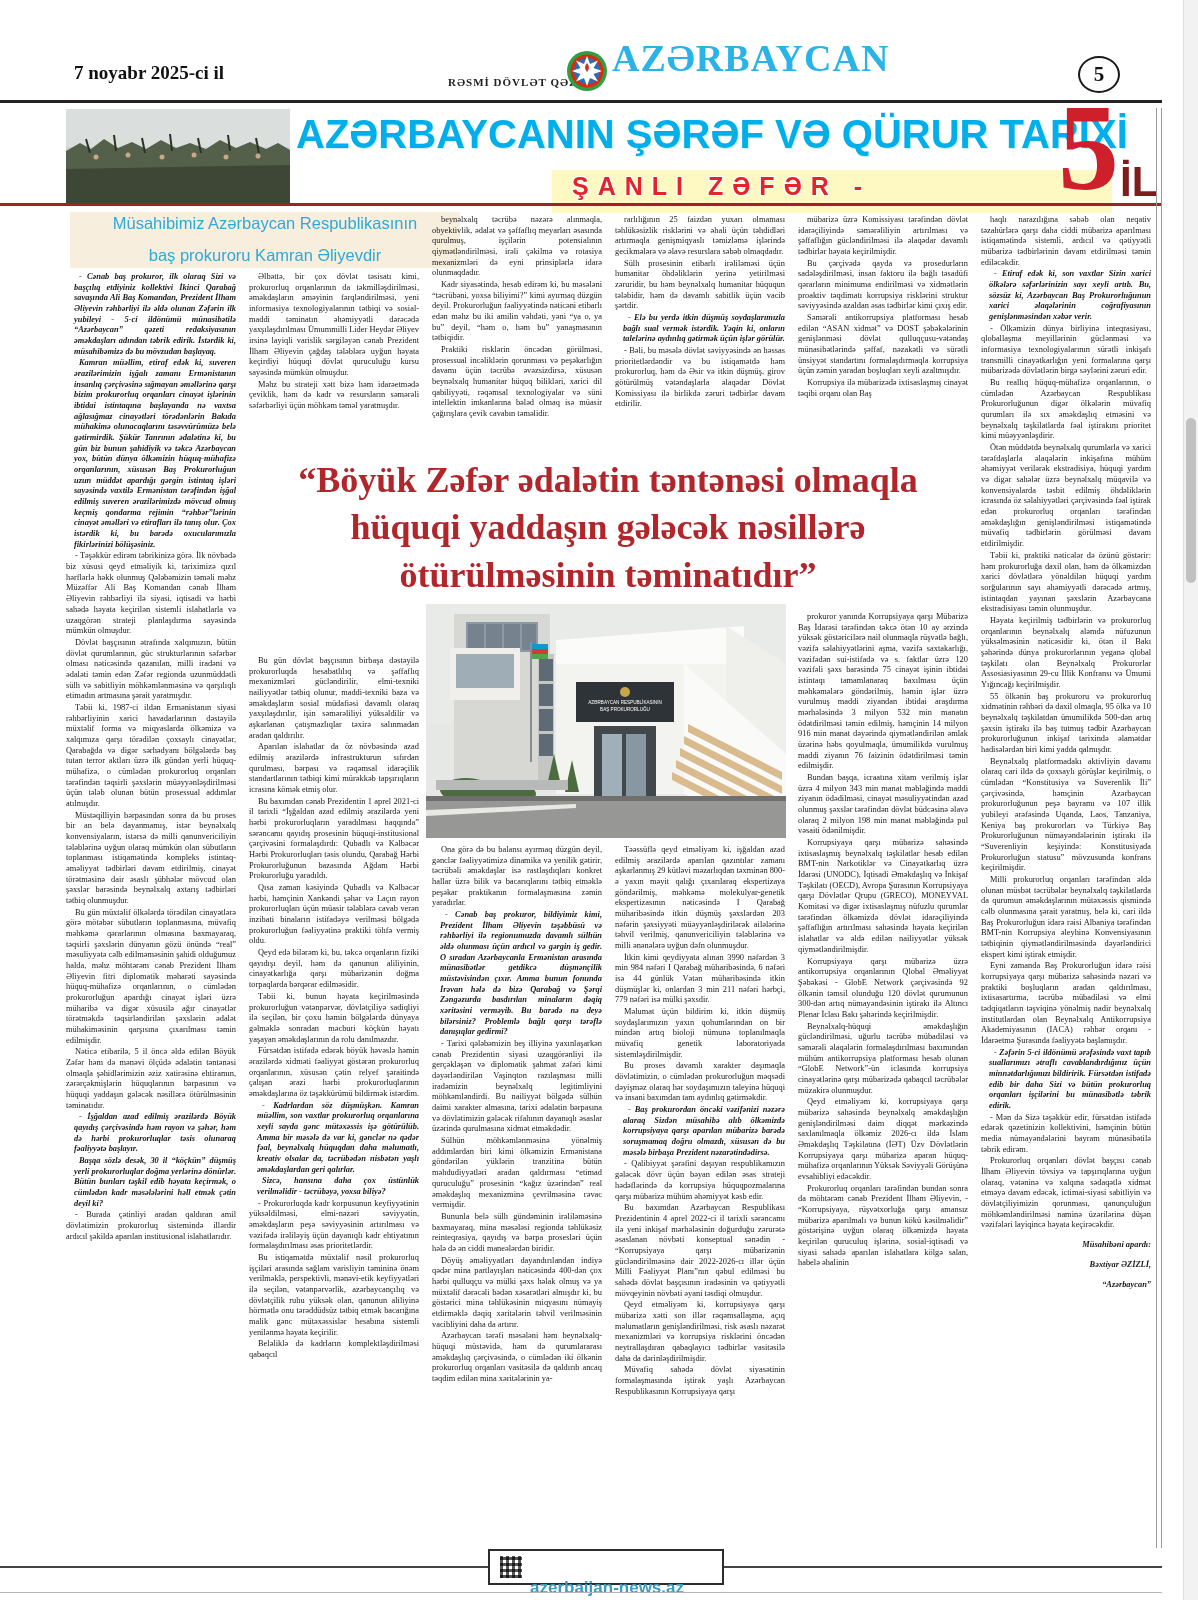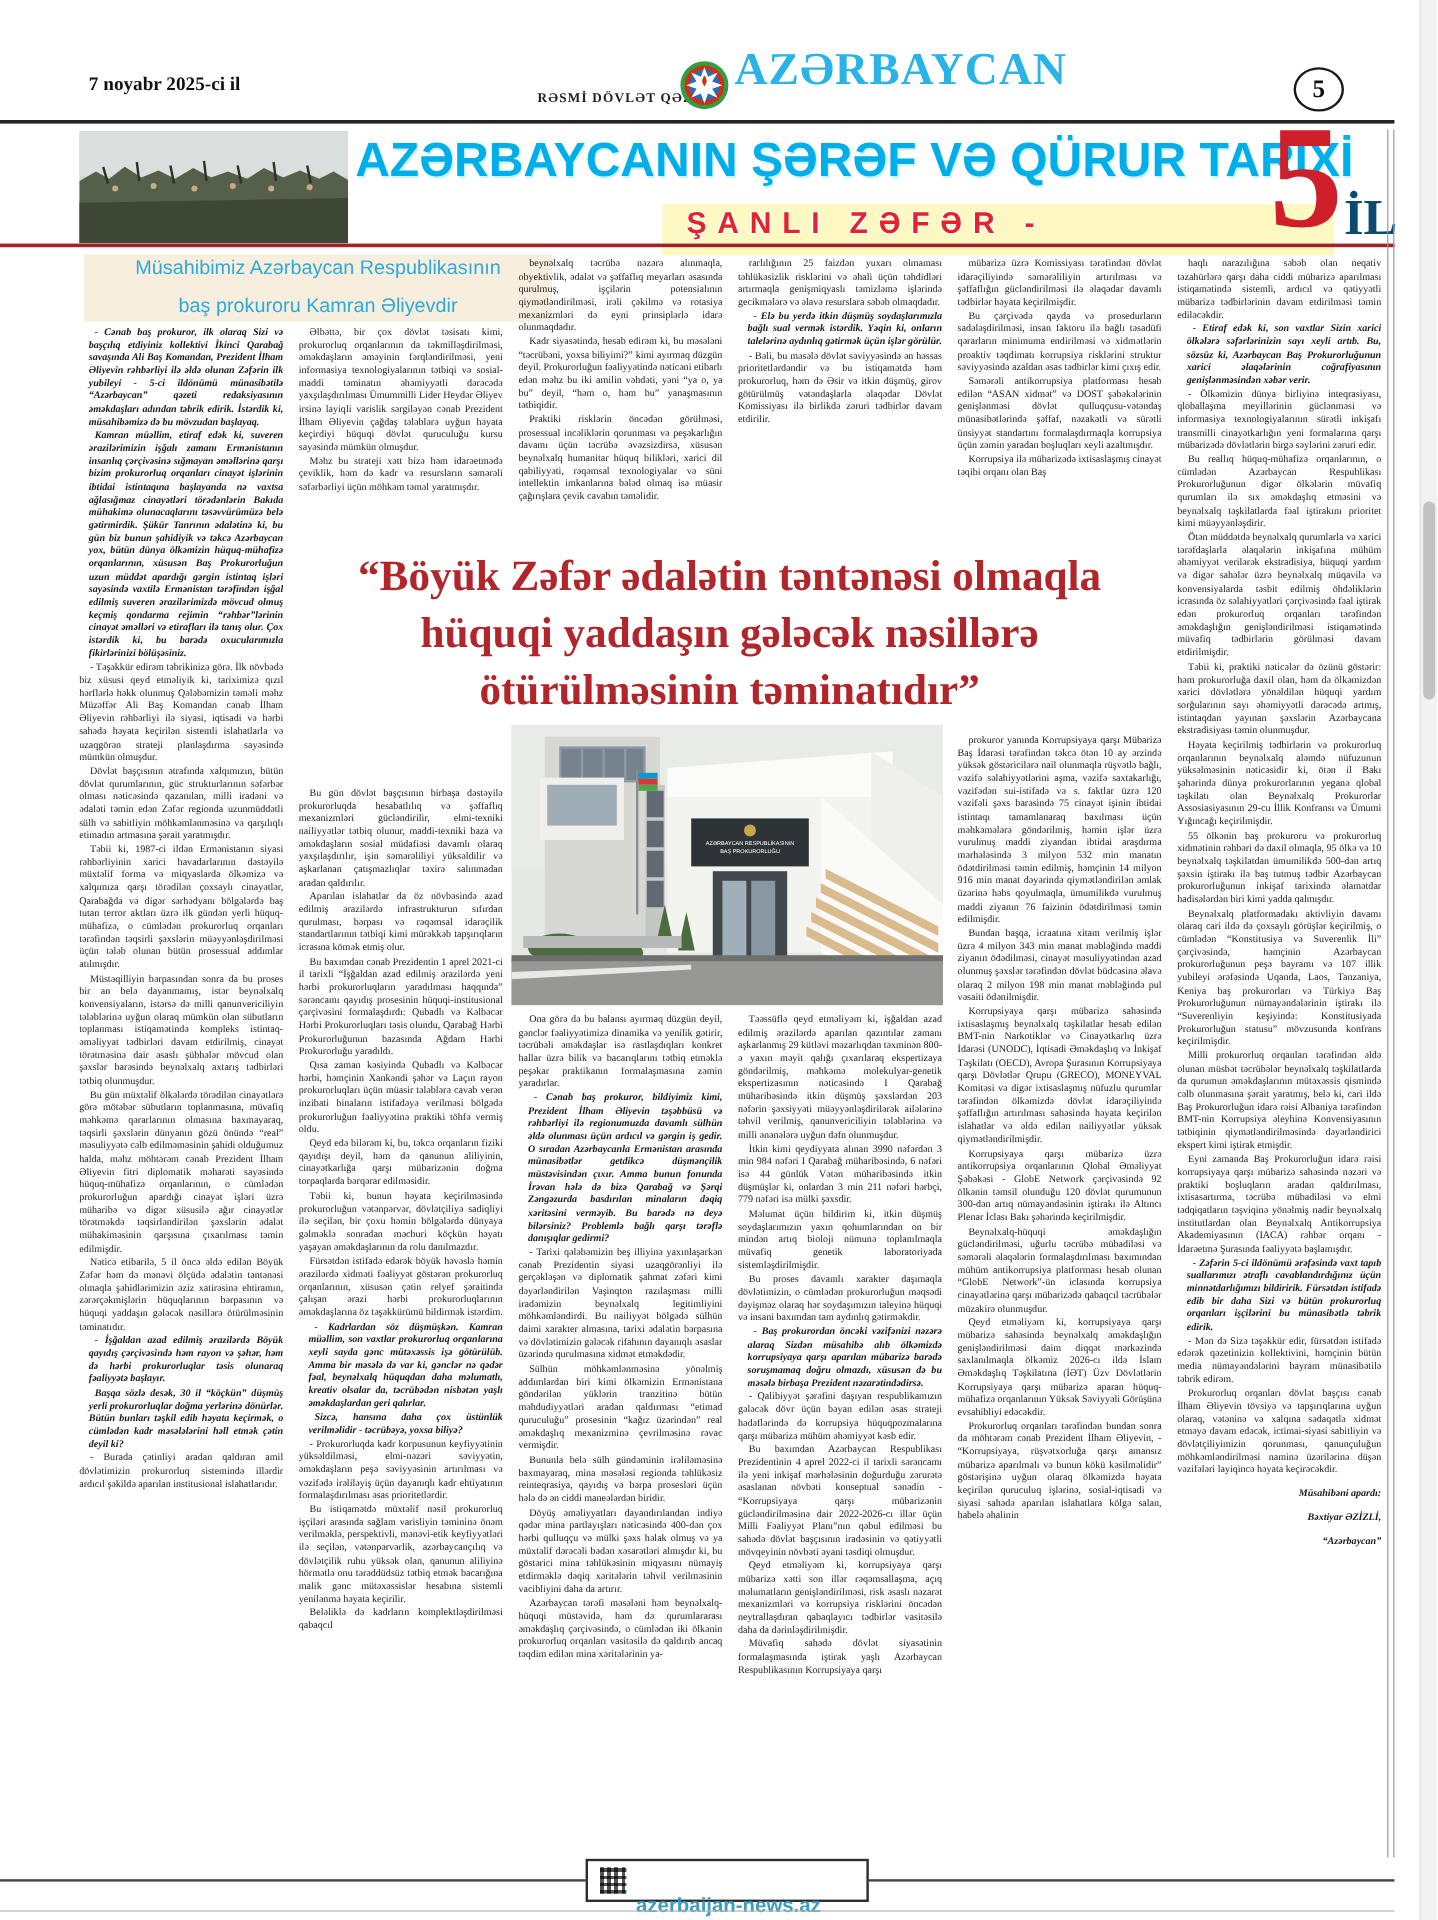--- a/index.html
+++ b/index.html
@@ -1,39 +1,39 @@
 <!DOCTYPE html>
 <html><head>
 <meta charset="utf-8">
 <style>
   html,body{margin:0;padding:0;background:#ffffff;}
   .page{position:relative;width:1198px;height:1600px;background:#fff;overflow:hidden;
         font-family:"Liberation Serif",serif;}
   
-  .date{position:absolute;left:74px;top:62px;font-size:16px;font-weight:bold;color:#111;text-align:right;}
+  .date{position:absolute;left:74px;top:62px;font-size:19px;font-weight:bold;color:#111;text-align:right;}
   .masthead-label{position:absolute;left:448px;top:76px;font-size:11px;font-weight:bold;letter-spacing:1px;color:#222;}
   .masthead-title{position:absolute;left:612px;top:36px;font-size:38px;font-weight:bold;color:#29b3e6;letter-spacing:1px;}
   .emblem{position:absolute;left:566px;top:50px;width:42px;height:42px;}
   .pagenum{position:absolute;left:1078px;top:56px;width:38px;height:33px;border:2px solid #1a1a1a;
            border-radius:50%;text-align:center;font-size:21px;font-weight:bold;line-height:33px;color:#111;}
   .rule-top{position:absolute;left:0;top:100px;width:1162px;height:3px;background:#232323;}
   .rule-red{position:absolute;left:0;top:203px;width:1162px;height:3px;background:#a32126;}
   
   .photo-soldiers{position:absolute;left:66px;top:109px;width:224px;height:94px;overflow:hidden;}
   .headline{position:absolute;left:296px;top:112px;width:766px;height:58px;text-align:center;
             font-family:"Liberation Sans",sans-serif;font-size:40px;font-weight:bold;color:#00aeea;
             letter-spacing:0px;text-shadow:0 0 2px #fff,1px 1px 0 #bfeffc;white-space:nowrap;}
   .banner{position:absolute;left:552px;top:170px;width:560px;height:43px;background:#fef9c3;}
   .banner-text{position:absolute;left:20px;top:2px;font-family:"Liberation Sans",sans-serif;
                font-size:25px;font-weight:bold;color:#e2242b;letter-spacing:9px;
                text-shadow:-1px -1px 0 #fff,1px -1px 0 #fff,-1px 1px 0 #fff,1px 1px 0 #fff;}
   .banner-5{position:absolute;left:1058px;top:92px;font-size:122px;line-height:112px;font-weight:bold;
             color:#cf1f2b;font-family:"Liberation Serif",serif;}
-  .banner-il{position:absolute;left:1120px;top:158px;font-size:42px;font-weight:bold;color:#0c4a6e;
-             font-family:Liberation Serif, serif;
+  .banner-il{position:absolute;left:1120px;top:158px;font-size:42px;font-weight:bold;color:#7f1d1d;
+             font-family:Liberation Sans, sans-serif;
              text-shadow:-1px -1px 0 #fff,1px -1px 0 #fff,-1px 1px 0 #fff,1px 1px 0 #fff;}
   
   .lead{position:absolute;left:70px;top:212px;width:390px;height:56px;background:#f7eedd;
         display:flex;flex-direction:column;justify-content:space-between;text-align:center;
         font-family:"Liberation Sans",sans-serif;font-size:16.5px;color:#2fa9da;line-height:1.45;}
   
   .col{position:absolute;width:170px;font-size:8.4px;line-height:1.27;text-align:justify;
        color:#191919;overflow:hidden;}
   .col p{margin:0 0 1px 0;text-indent:9px;}
   .col p.q{font-weight:bold;font-style:italic;padding-left:8px;text-indent:5px;}
@@ -167,20 +167,21 @@
       <p>Ona görə də bu balansı ayırmaq düzgün deyil, gənclər fəaliyyətimizə dinamika və yenilik gətirir, təcrübəli əməkdaşlar isə rastlaşdıqları konkret hallar üzrə bilik və bacarıqlarını tətbiq etməklə peşəkar praktikanın formalaşmasına zəmin yaradırlar.</p>
       <p class="q">- Cənab baş prokuror, bildiyimiz kimi, Prezident İlham Əliyevin təşəbbüsü və rəhbərliyi ilə regionumuzda davamlı sülhün əldə olunması üçün ardıcıl və gərgin iş gedir. O sıradan Azərbaycanla Ermənistan arasında münasibətlər getdikcə düşmənçilik müstəvisindən çıxır. Amma bunun fonunda İrəvan hələ də bizə Qarabağ və Şərqi Zəngəzurda basdırılan minaların dəqiq xəritəsini verməyib. Bu barədə nə deyə bilərsiniz? Problemlə bağlı qarşı tərəflə danışıqlar gedirmi?</p>
       <p>- Tarixi qələbəmizin beş illiyinə yaxınlaşarkən cənab Prezidentin siyasi uzaqgörənliyi ilə gerçəkləşən və diplomatik şahmat zəfəri kimi dəyərləndirilən Vaşinqton razılaşması milli iradəmizin beynəlxalq legitimliyini möhkəmləndirdi. Bu nailiyyət bölgədə sülhün daimi xarakter almasına, tarixi ədalətin bərpasına və dövlətimizin gələcək rifahının dayanıqlı əsaslar üzərində qurulmasına xidmət etməkdədir.</p>
       <p>Sülhün möhkəmlənməsinə yönəlmiş addımlardan biri kimi ölkəmizin Ermənistana göndərilən yüklərin tranzitinə bütün məhdudiyyətləri aradan qaldırması “etimad quruculuğu” prosesinin “kağız üzərindən” real əməkdaşlıq mexanizminə çevrilməsinə rəvac vermişdir.</p>
       <p>Bununla belə sülh gündəminin irəliləməsinə baxmayaraq, mina məsələsi regionda təhlükəsiz reinteqrasiya, qayıdış və bərpa prosesləri üçün hələ də ən ciddi maneələrdən biridir.</p>
       <p>Döyüş əməliyyatları dayandırılandan indiyə qədər mina partlayışları nəticəsində 400-dən çox hərbi qulluqçu və mülki şəxs həlak olmuş və ya müxtəlif dərəcəli bədən xəsarətləri almışdır ki, bu göstərici mina təhlükəsinin miqyasını nümayiş etdirməklə dəqiq xəritələrin təhvil verilməsinin vacibliyini daha da artırır.</p>
       <p>Azərbaycan tərəfi məsələni həm beynəlxalq-hüquqi müstəvidə, həm də qurumlararası əməkdaşlıq çərçivəsində, o cümlədən iki ölkənin prokurorluq orqanları vasitəsilə də qaldırıb ancaq təqdim edilən mina xəritələrinin ya-</p>
     </div>
   <div class="col" id="c4a">
       <p>rarlılığının 25 faizdən yuxarı olmaması təhlükəsizlik risklərini və əhali üçün təhdidləri artırmaqla genişmiqyaslı təmizləmə işlərində gecikmələrə və əlavə resurslara səbəb olmaqdadır.</p>
+      <p>Sülh prosesinin etibarlı irəliləməsi üçün humanitar öhdəliklərin yerinə yetirilməsi zəruridir, bu həm beynəlxalq humanitar hüququn tələbidir, həm də davamlı sabitlik üçün vacib şərtdir.</p>
       <p class="q">- Elə bu yerdə itkin düşmüş soydaşlarımızla bağlı sual vermək istərdik. Yəqin ki, onların talelərinə aydınlıq gətirmək üçün işlər görülür.</p>
       <p>- Bəli, bu məsələ dövlət səviyyəsində ən həssas prioritetlərdəndir və bu istiqamətdə həm prokurorluq, həm də Əsir və itkin düşmüş, girov götürülmüş vətəndaşlarla əlaqədar Dövlət Komissiyası ilə birlikdə zəruri tədbirlər davam etdirilir.</p>
     </div>
   <div class="col" id="c4b">
       <p>Təəssüflə qeyd etməliyəm ki, işğaldan azad edilmiş ərazilərdə aparılan qazıntılar zamanı aşkarlanmış 29 kütləvi məzarlıqdan təxminən 800-ə yaxın məyit qalığı çıxarılaraq ekspertizaya göndərilmiş, məhkəmə molekulyar-genetik ekspertizasının nəticəsində I Qarabağ müharibəsində itkin düşmüş şəxslərdən 203 nəfərin şəxsiyyəti müəyyənləşdirilərək ailələrinə təhvil verilmiş, qanunvericiliyin tələblərinə və milli ənənələrə uyğun dəfn olunmuşdur.</p>
       <p>İtkin kimi qeydiyyata alınan 3990 nəfərdən 3 min 984 nəfəri I Qarabağ müharibəsində, 6 nəfəri isə 44 günlük Vətən müharibəsində itkin düşmüşlər ki, onlardan 3 min 211 nəfəri hərbçi, 779 nəfəri isə mülki şəxsdir.</p>
       <p>Məlumat üçün bildirim ki, itkin düşmüş soydaşlarımızın yaxın qohumlarından on bir mindən artıq bioloji nümunə toplanılmaqla müvafiq genetik laboratoriyada sistemləşdirilmişdir.</p>
       <p>Bu proses davamlı xarakter daşımaqla dövlətimizin, o cümlədən prokurorluğun məqsədi dəyişməz olaraq hər soydaşımızın taleyinə hüquqi və insani baxımdan tam aydınlıq gətirməkdir.</p>
       <p class="q">- Baş prokurordan öncəki vəzifənizi nəzərə alaraq Sizdən müsahibə alıb ölkəmizdə korrupsiyaya qarşı aparılan mübarizə barədə soruşmamaq doğru olmazdı, xüsusən də bu məsələ birbaşa Prezident nəzarətindədirsə.</p>
       <p>- Qalibiyyət şərəfini daşıyan respublikamızın gələcək dövr üçün bəyan edilən əsas strateji hədəflərində də korrupsiya hüquqpozmalarına qarşı mübarizə mühüm əhəmiyyət kəsb edir.</p>

